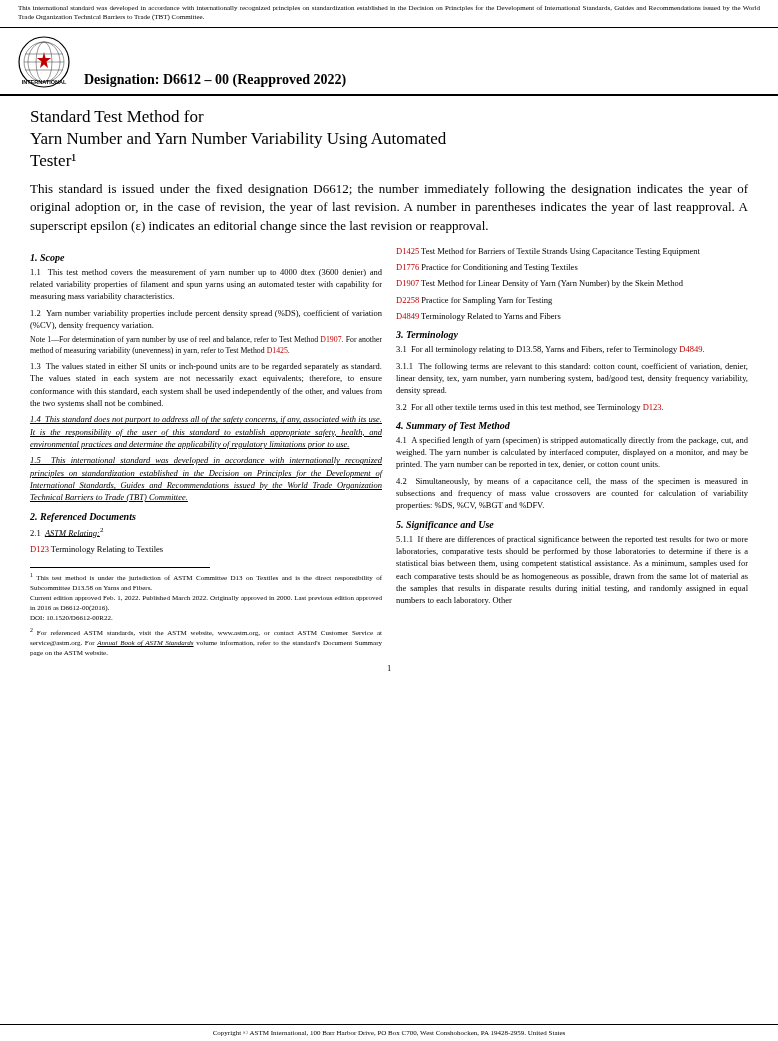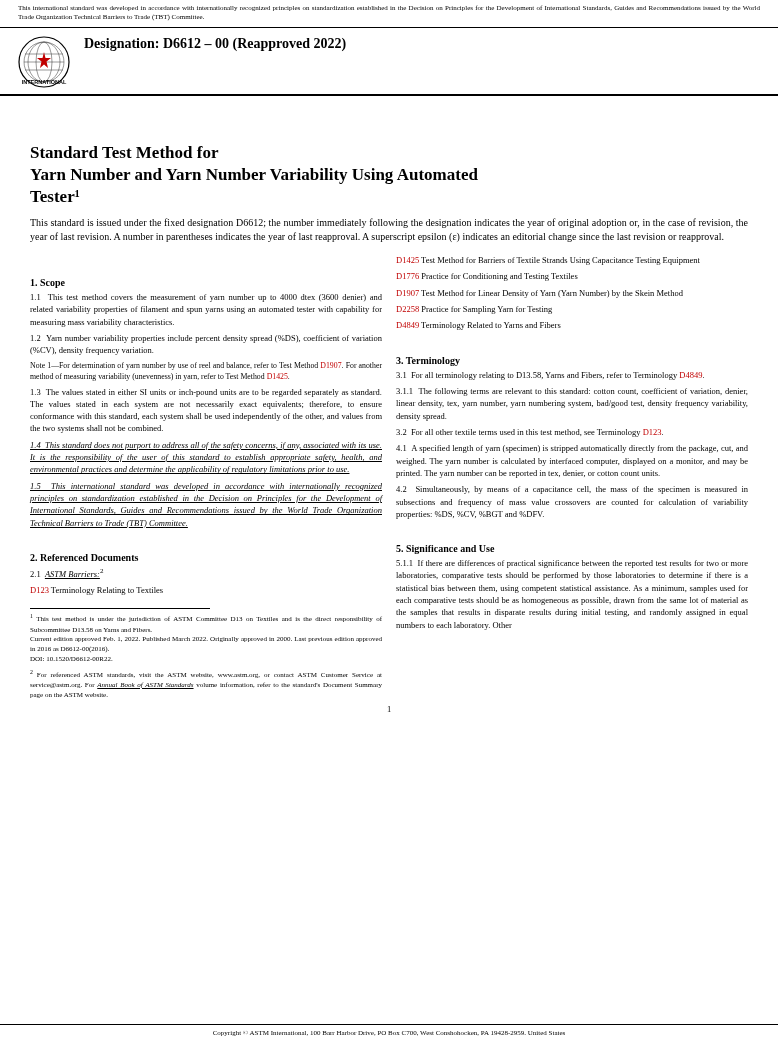--- a/index.html
+++ b/index.html
@@ -22,66 +22,66 @@
     .top-notice {
       background: #fff;
       border-bottom: 1px solid #000;
       padding: 4px 18px 4px 18px;
       font-size: 7px;
       line-height: 1.35;
       text-align: justify;
     }
     .header-section {
       display: flex;
-      align-items: flex-start;
+      align-items: flex-end;
       padding: 8px 18px 6px 18px;
       border-bottom: 2px solid #000;
     }
     .astm-logo {
       width: 52px;
       height: 52px;
       margin-right: 14px;
       flex-shrink: 0;
     }
     .designation-text {
       font-size: 14px;
       font-weight: bold;
     }
     .main-title-section {
       padding: 10px 30px 6px 30px;
     }
     .main-title {
       font-size: 17px;
-      font-weight: bold;
+      font-weight: normal;
       line-height: 1.3;
       margin-bottom: 8px;
-      margin-top: 36px;
     }
     .standard-note {
-      font-size: 10px;
+      font-size: 13px;
       line-height: 1.4;
       text-align: justify;
       margin-bottom: 4px;
     }
     .two-col {
       display: flex;
       gap: 14px;
       padding: 0 30px;
     }
     .col-left {
       flex: 1;
     }
     .col-right {
       flex: 1;
     }
     .section-heading {
       font-size: 10px;
       font-weight: bold;
-      margin-top: 23px;
+      margin-top: 7px;
       margin-bottom: 3px;
+      font-style: italic;
     }
     .body-text {
       font-size: 8.5px;
       line-height: 1.45;
       text-align: justify;
       margin-bottom: 4px;
     }
     .note-text {
       font-size: 7.8px;
       line-height: 1.4;
@@ -187,21 +187,21 @@
         1.4&nbsp;&nbsp;This standard does not purport to address all of the safety concerns, if any, associated with its use. It is the responsibility of the user of this standard to establish appropriate safety, health, and environmental practices and determine the applicability of regulatory limitations prior to use.
       </p>
 
       <p class="body-text italic">
         1.5&nbsp;&nbsp;This international standard was developed in accordance with internationally recognized principles on standardization established in the Decision on Principles for the Development of International Standards, Guides and Recommendations issued by the World Trade Organization Technical Barriers to Trade (TBT) Committee.
       </p>
 
       <div class="section-heading bold">2. Referenced Documents</div>
 
       <p class="body-text">
-        2.1&nbsp;&nbsp;<span class="italic">ASTM Barriers:</span><sup>2</sup>
+        2.1&nbsp;&nbsp;<span class="italic">ASTM Relating:</span><sup>2</sup>
       </p>
 
       <div>
         <p class="body-text"><a class="link-red">D123</a><span> Terminology Relating to Textiles</span></p>
       </div>
 
       <div style="margin-top: 12px;">
         <hr class="footnote-divider">
         <p class="footnote-text">
           <sup>1</sup> This test method is under the jurisdiction of ASTM Committee D13 on Textiles and is the direct responsibility of Subcommittee D13.58 on Yarns and Fibers.<br>
@@ -232,20 +232,21 @@
       </p>
 
       <p class="body-text">
         3.1.1&nbsp;&nbsp;The following terms are relevant to this standard: cotton count, coefficient of variation, denier, linear density, tex, yarn number, yarn numbering system, bad/good test, density frequency variability, density spread.
       </p>
 
       <p class="body-text">
         3.2&nbsp;&nbsp;For all other textile terms used in this test method, see Terminology <a class="link-red">D123</a>.
       </p>
 
+      <div class="section-heading bold">4. Summary of Test Method</div>
 
       <p class="body-text">
         4.1&nbsp;&nbsp;A specified length of yarn (specimen) is stripped automatically directly from the package, cut, and weighed. The yarn number is calculated by interfaced computer, displayed on a monitor, and may be printed. The yarn number can be reported in tex, denier, or cotton count units.
       </p>
 
       <p class="body-text">
         4.2&nbsp;&nbsp;Simultaneously, by means of a capacitance cell, the mass of the specimen is measured in subsections and frequency of mass value crossovers are counted for calculation of variability properties: %DS, %CV, %BGT and %DFV.
       </p>
 
       <div class="section-heading bold">5. Significance and Use</div>

